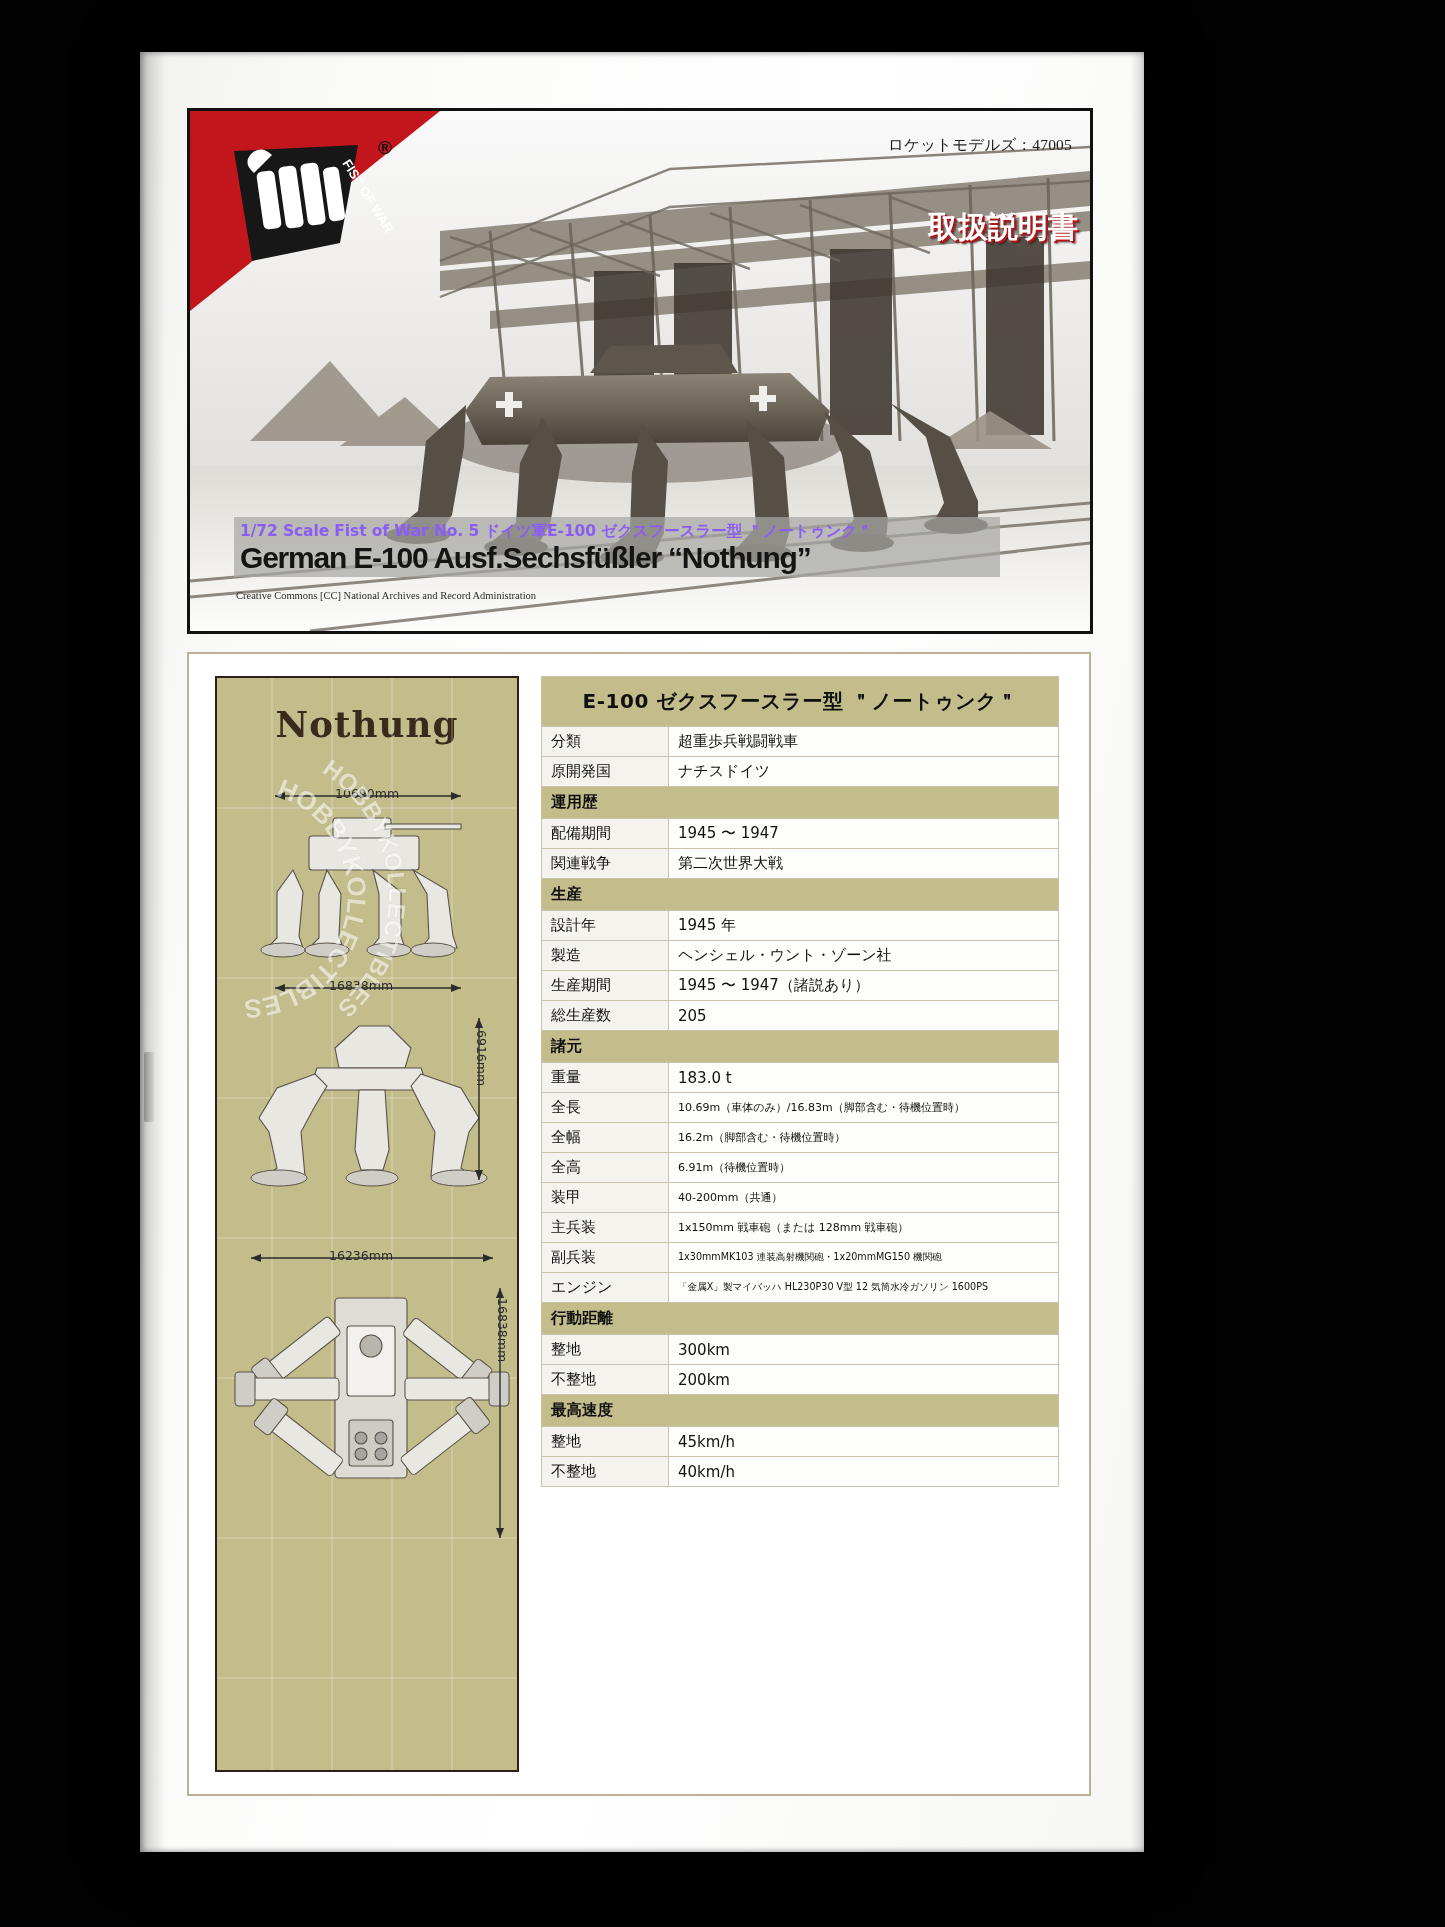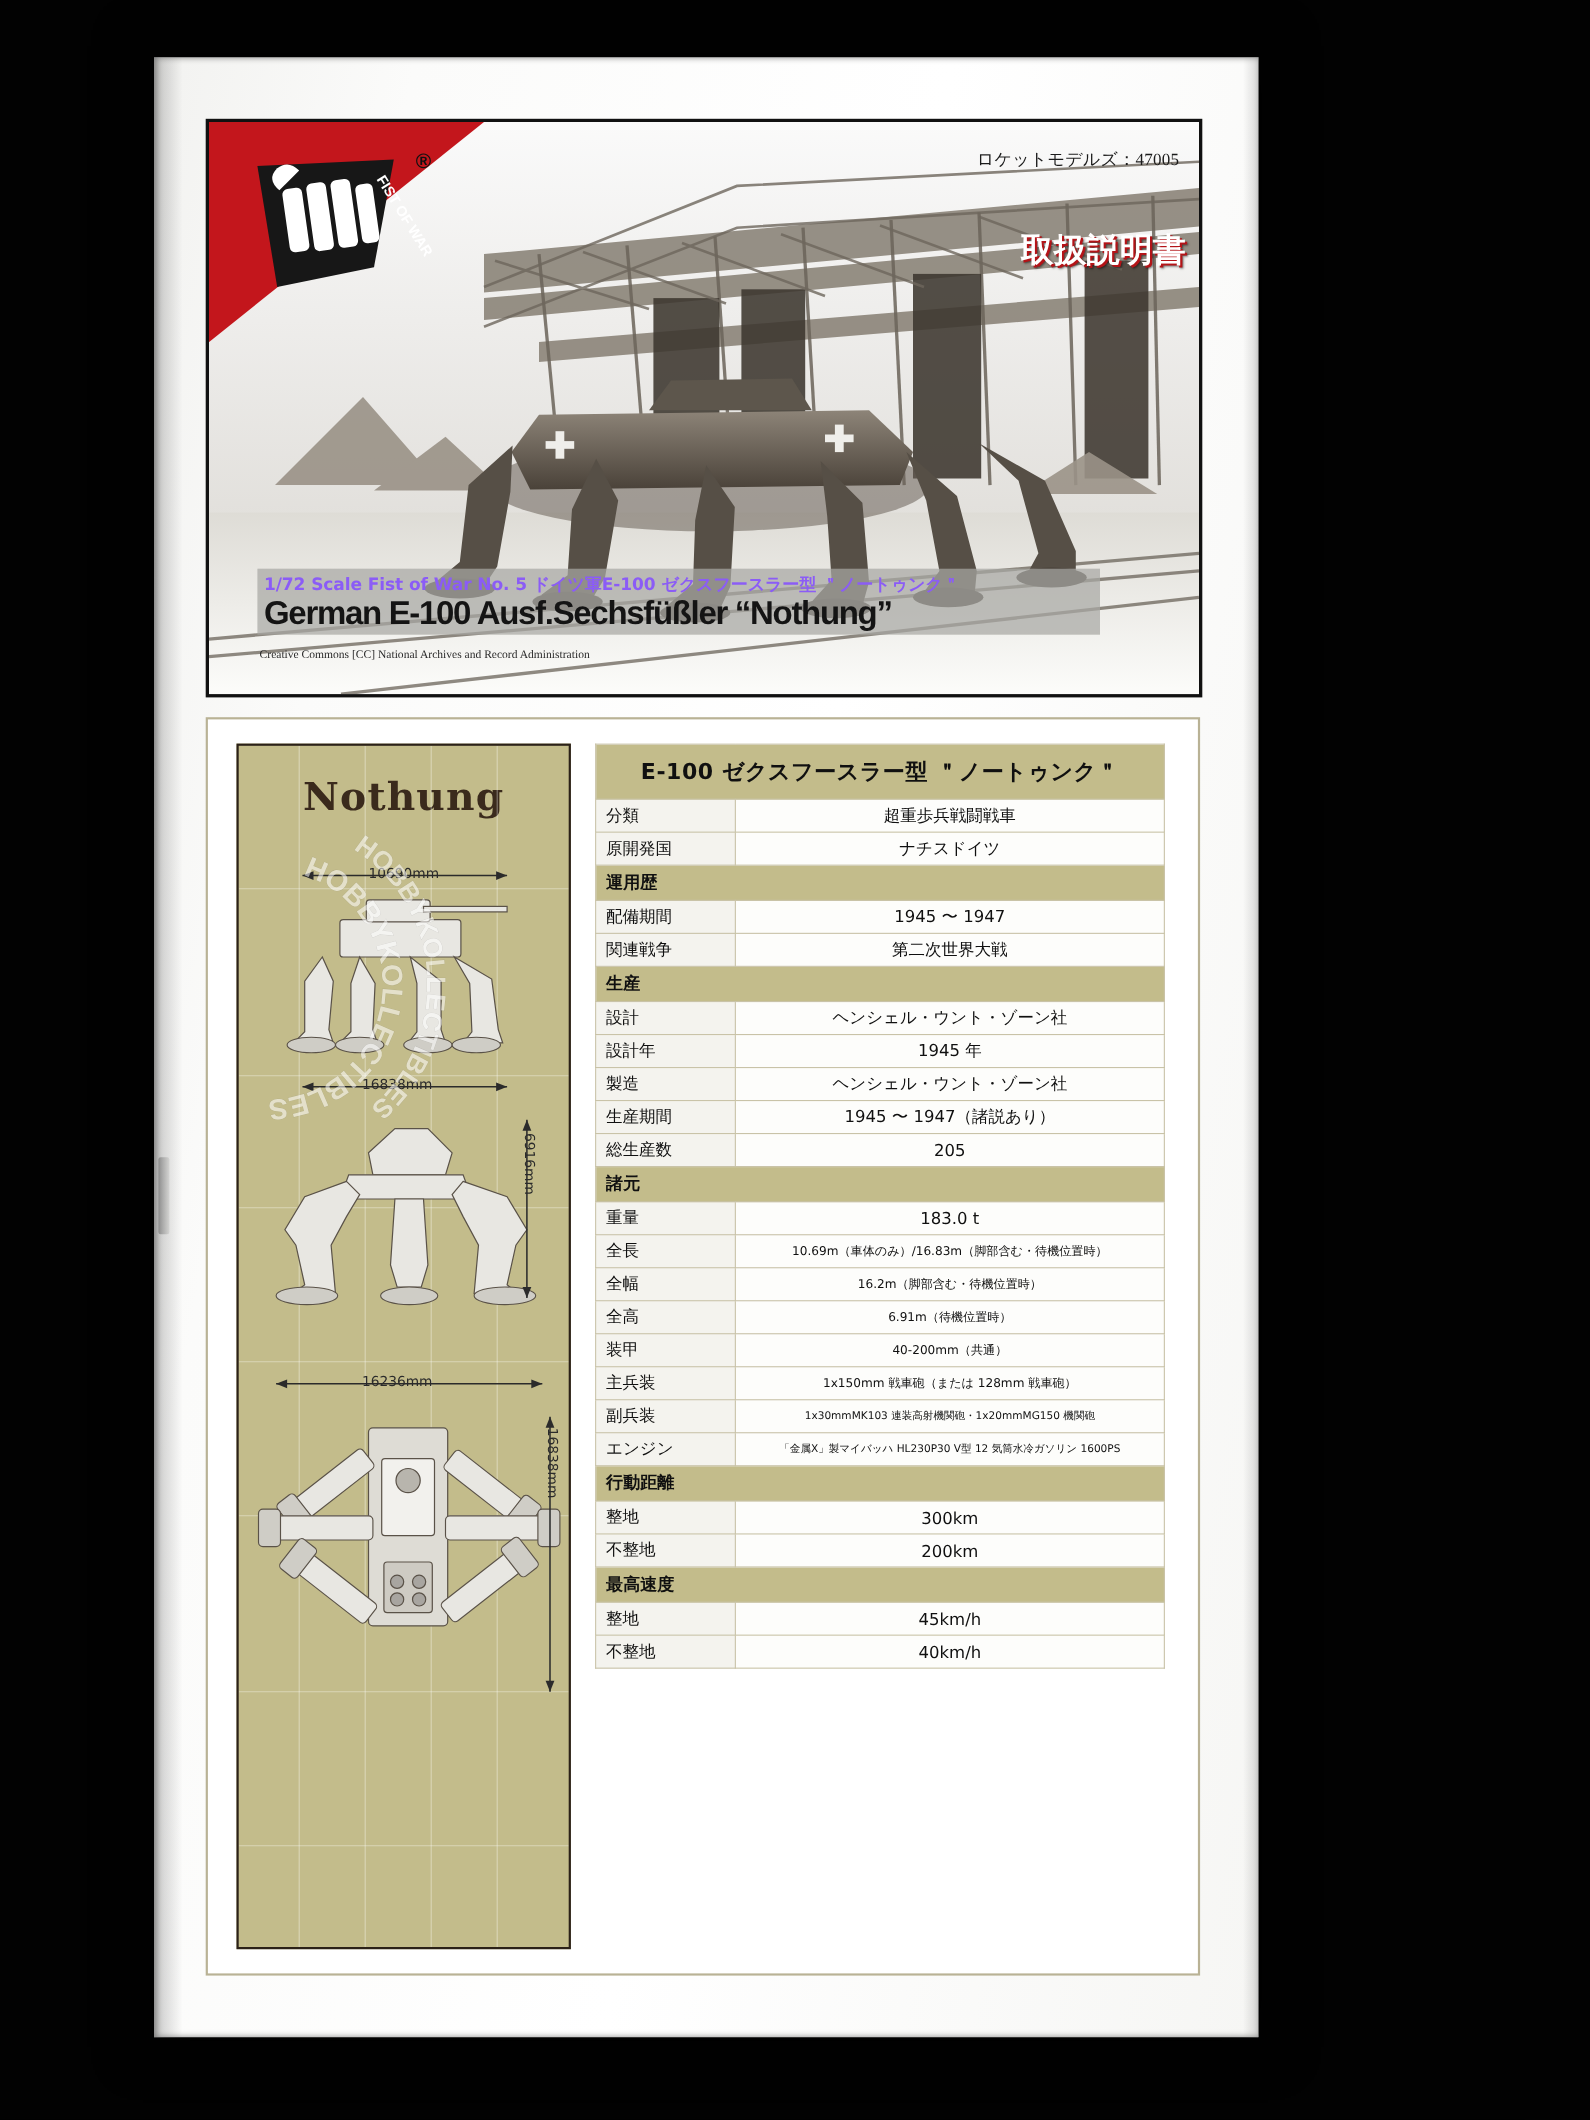--- a/index.html
+++ b/index.html
@@ -67,21 +67,21 @@
   
   #spec-table{position:absolute;left:352px;top:22px;width:518px;}
   #spec-table table{border-collapse:collapse;width:100%;}
   #spec-table td{border:1px solid #c9c3a8;vertical-align:middle;
      font-family:"DejaVu Sans",sans-serif;color:#101010;}
   td.hdr-title{background:#c3bc8b;font-size:20px;font-weight:bold;text-align:center;
      padding:11px 0;letter-spacing:.5px;border:1px solid #b3ab7e;}
   td.section{background:#c3bc8b;font-size:15.5px;font-weight:bold;padding:5px 9px;
      border:1px solid #b3ab7e;margin-left:12px;}
   td.key{width:108px;background:#f4f3ee;font-size:15px;padding:5px 9px;}
-  td.val{background:#fdfdfb;font-size:15px;padding:5px 9px;text-align:center;}
+  td.val{background:#fdfdfb;font-size:15px;padding:5px 9px;}
   td.val.sm{font-size:11px;}
   td.val.xs{font-size:9.6px;}
 
   
   #watermark{position:absolute;left:78px;top:730px;width:330px;height:330px;z-index:30;
      pointer-events:none;opacity:.55;}
   #watermark text{fill:#ffffff;font-family:"Liberation Sans",sans-serif;font-weight:bold;
      paint-order:stroke;stroke:rgba(90,90,90,.30);stroke-width:.6px;}
 </style>
 </head>
@@ -366,24 +366,20 @@
               <td class="val">1945 〜 1947</td>
             </tr>
             <tr>
               <td class="key">関連戦争</td>
               <td class="val">第二次世界大戦</td>
             </tr>
             <tr>
               <td class="section" colspan="2">生産</td>
             </tr>
             <tr>
-              <td class="key">設計</td>
-              <td class="val">ヘンシェル・ウント・ゾーン社</td>
-            </tr>
-            <tr>
               <td class="key">設計年</td>
               <td class="val">1945 年</td>
             </tr>
             <tr>
               <td class="key">製造</td>
               <td class="val">ヘンシェル・ウント・ゾーン社</td>
             </tr>
             <tr>
               <td class="key">生産期間</td>
               <td class="val">1945 〜 1947（諸説あり）</td>

